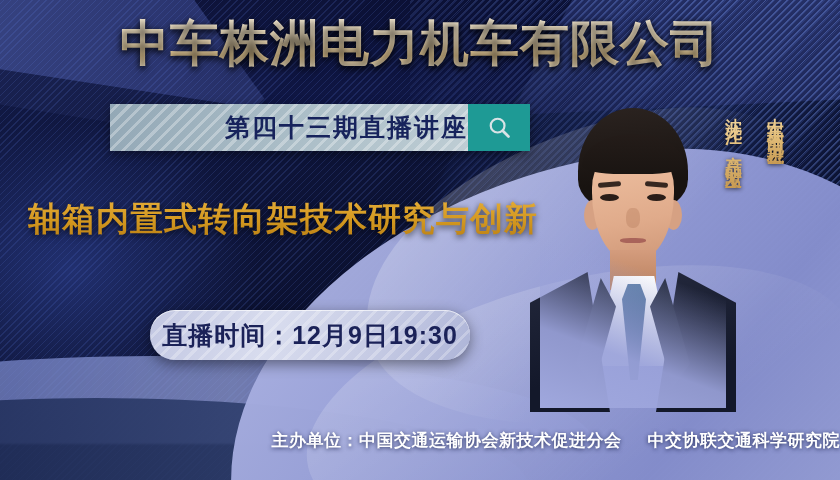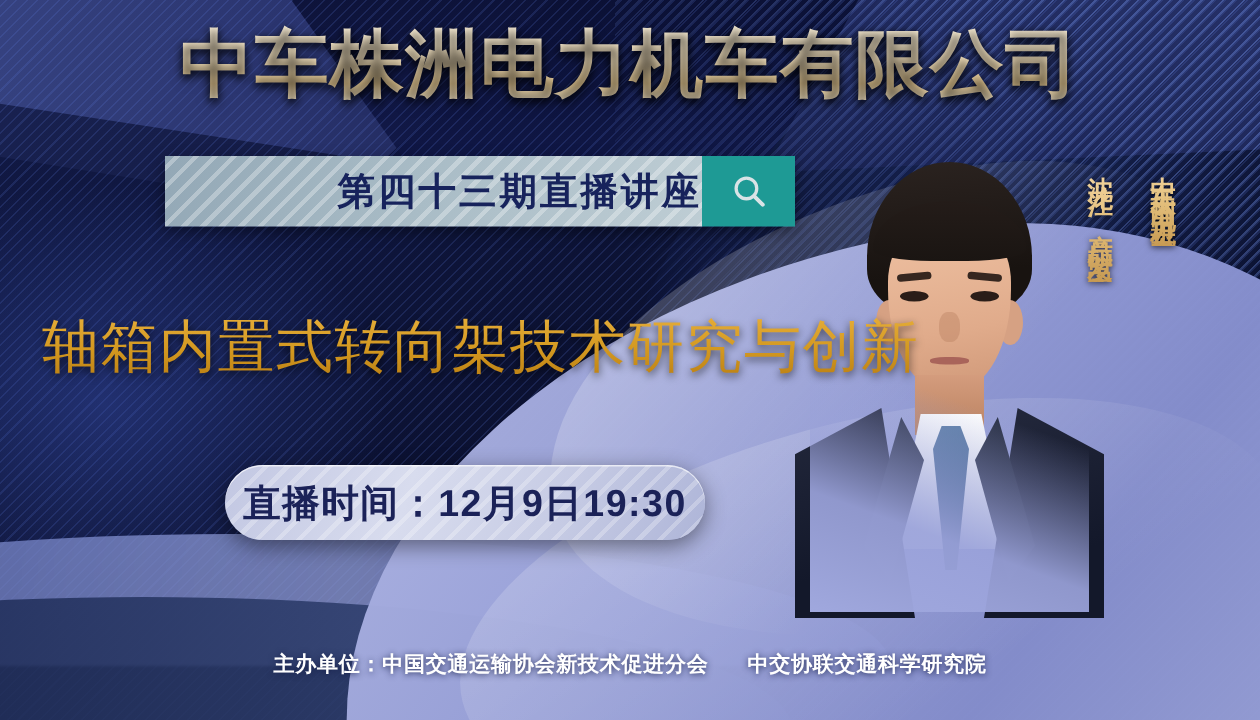--- a/index.html
+++ b/index.html
@@ -231,22 +231,22 @@
   }
   .sub-bar-search{
     width:62px;
     background:#1e9a95;
     display:flex;align-items:center;justify-content:center;
   }
   .search-glyph{width:25px;height:25px;display:block;}
 
   
   .headline{
-    position:absolute;left:28px;top:209px;
-    font-size:38px;line-height:46px;font-weight:normal;
+    position:absolute;left:28px;top:196px;
+    font-size:33px;line-height:46px;font-weight:bold;
     letter-spacing:1px;white-space:nowrap;
     color:#d0961f;
     background:linear-gradient(180deg,#e6ae3a 0%,#d2971f 55%,#b87d13 100%);
     -webkit-background-clip:text;background-clip:text;
     -webkit-text-fill-color:transparent;
     filter:drop-shadow(0 2px 3px rgba(0,0,0,.7));
   }
 
   
   .time-pill{
@@ -283,22 +283,22 @@
     -webkit-background-clip:text;background-clip:text;
     -webkit-text-fill-color:transparent;
     filter:drop-shadow(0 1px 2px rgba(0,0,0,.65));
   }
   .v-speaker{left:722px;top:104px;font-size:17px;letter-spacing:5px;}
   .v-company{left:764px;top:104px;font-size:17px;letter-spacing:5px;}
 
   
   .footer{
     position:absolute;left:0;right:0;bottom:28px;
-    text-align:center;
-    font-size:14px;font-weight:bold;letter-spacing:.5px;
+    text-align:right;
+    font-size:17px;font-weight:bold;letter-spacing:.5px;
     color:#ffffff;
     text-shadow:0 1px 4px rgba(20,28,70,.85);
     white-space:nowrap;
     margin-top:44px;
   }
   .footer .org-gap{display:inline-block;width:26px;}
 </style>
 </head>
 <body>
 

